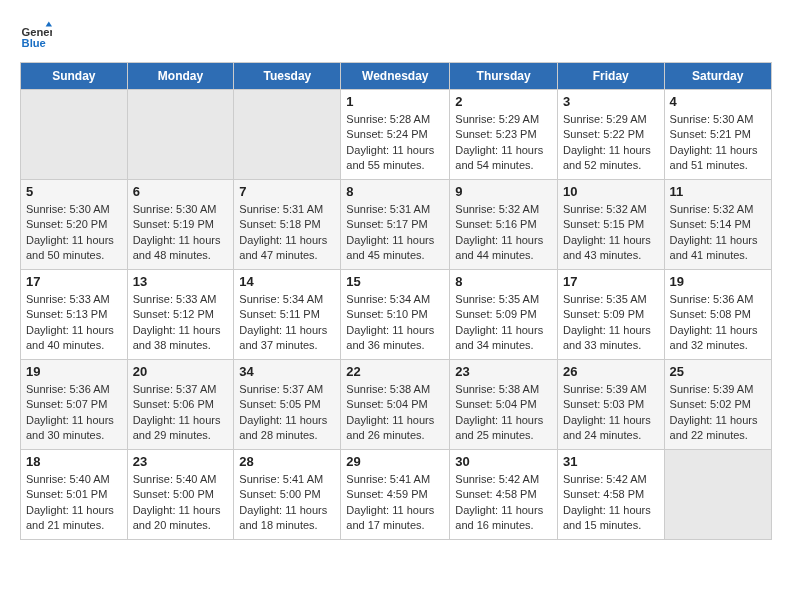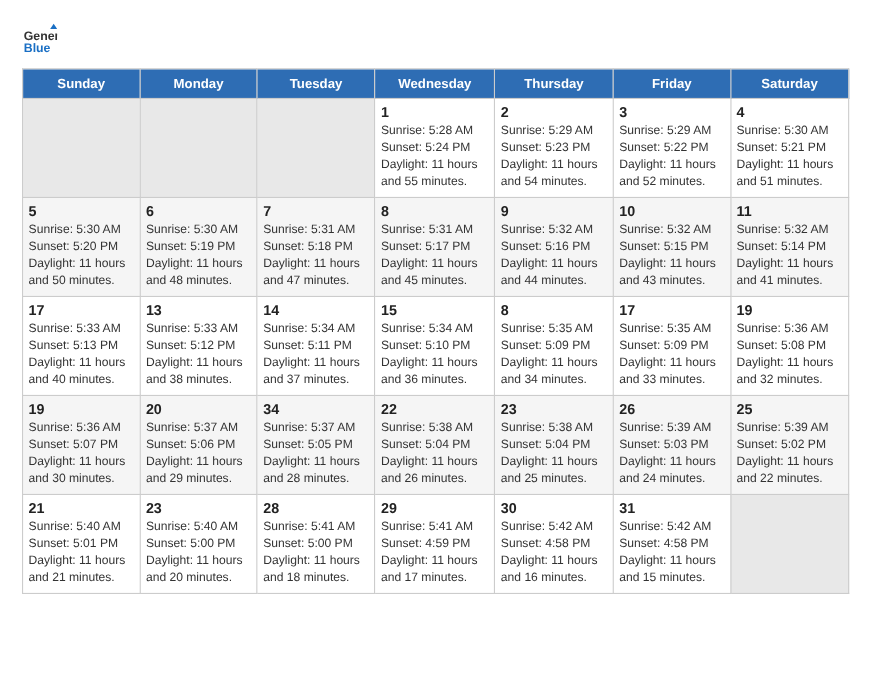--- a/index.html
+++ b/index.html
@@ -275,21 +275,21 @@
         </td>
         <td>
           <div class="day-num">25</div>
           <div class="day-info" style="white-space: pre-line;">Sunrise: 5:39 AM
 Sunset: 5:02 PM
 Daylight: 11 hours and 22 minutes.</div>
         </td>
       </tr>
       <tr>
         <td>
-          <div class="day-num">21</div>
+          <div class="day-num">18</div>
           <div class="day-info" style="white-space: pre-line;">Sunrise: 5:40 AM
 Sunset: 5:01 PM
 Daylight: 11 hours and 21 minutes.</div>
         </td>
         <td>
           <div class="day-num">23</div>
           <div class="day-info" style="white-space: pre-line;">Sunrise: 5:40 AM
 Sunset: 5:00 PM
 Daylight: 11 hours and 20 minutes.</div>
         </td>

